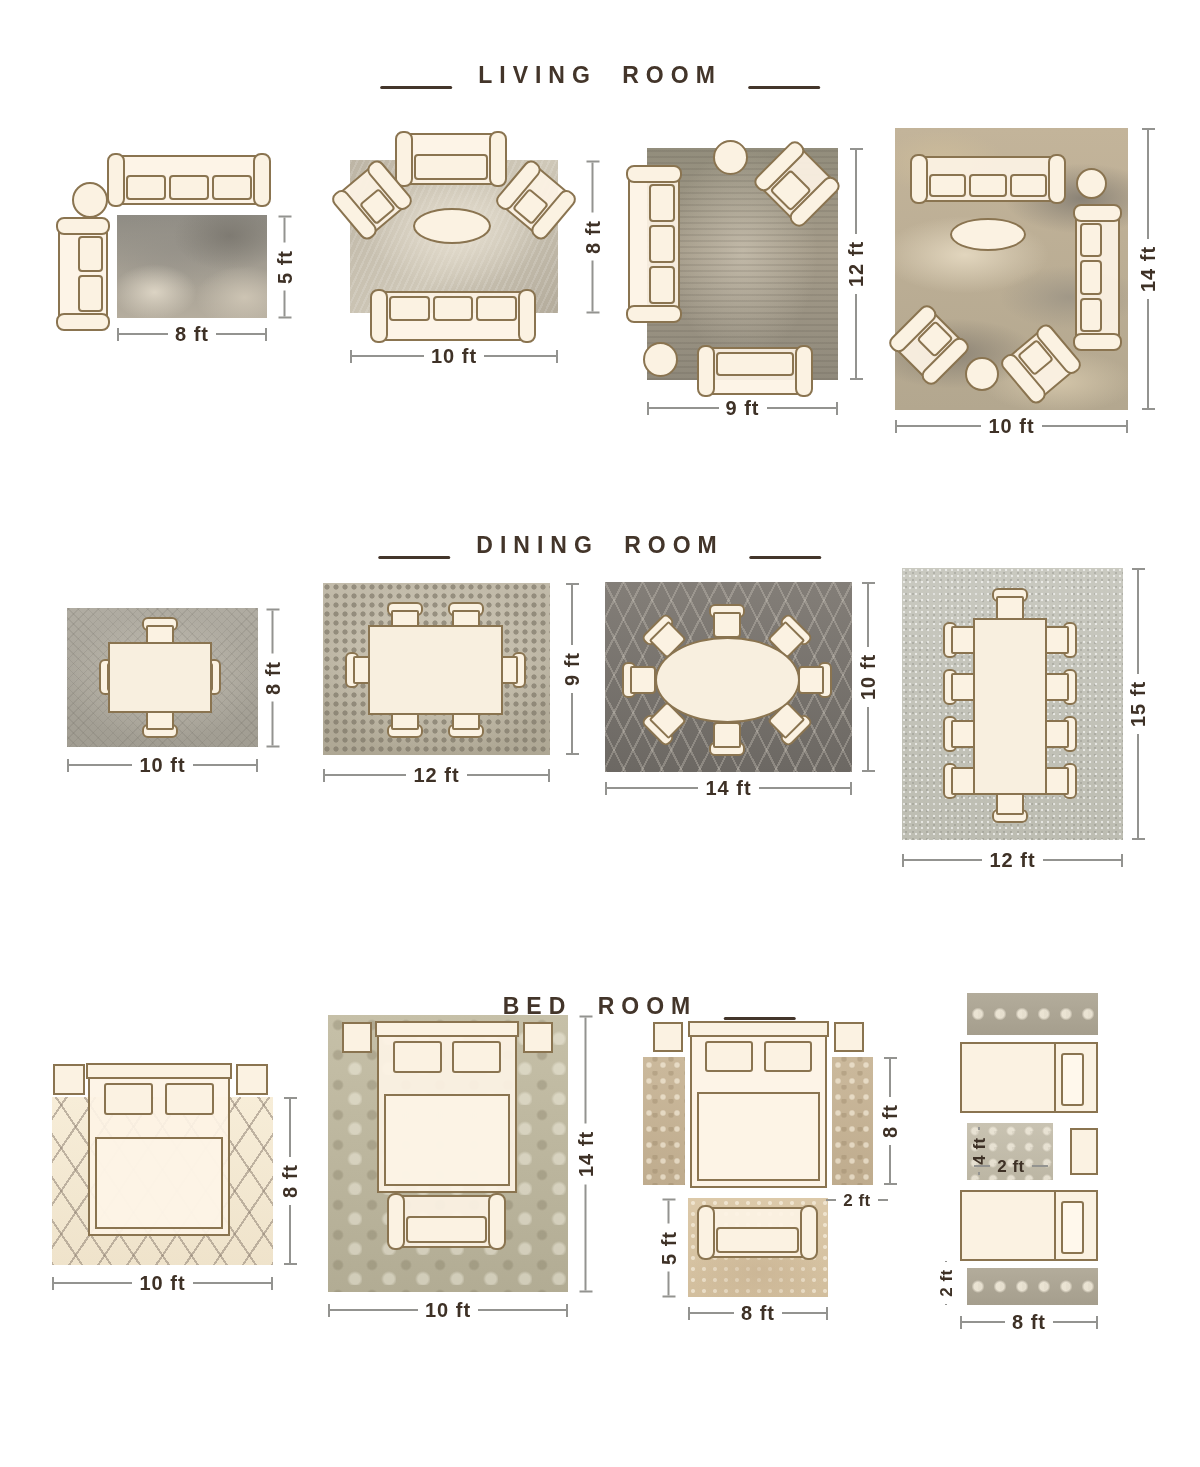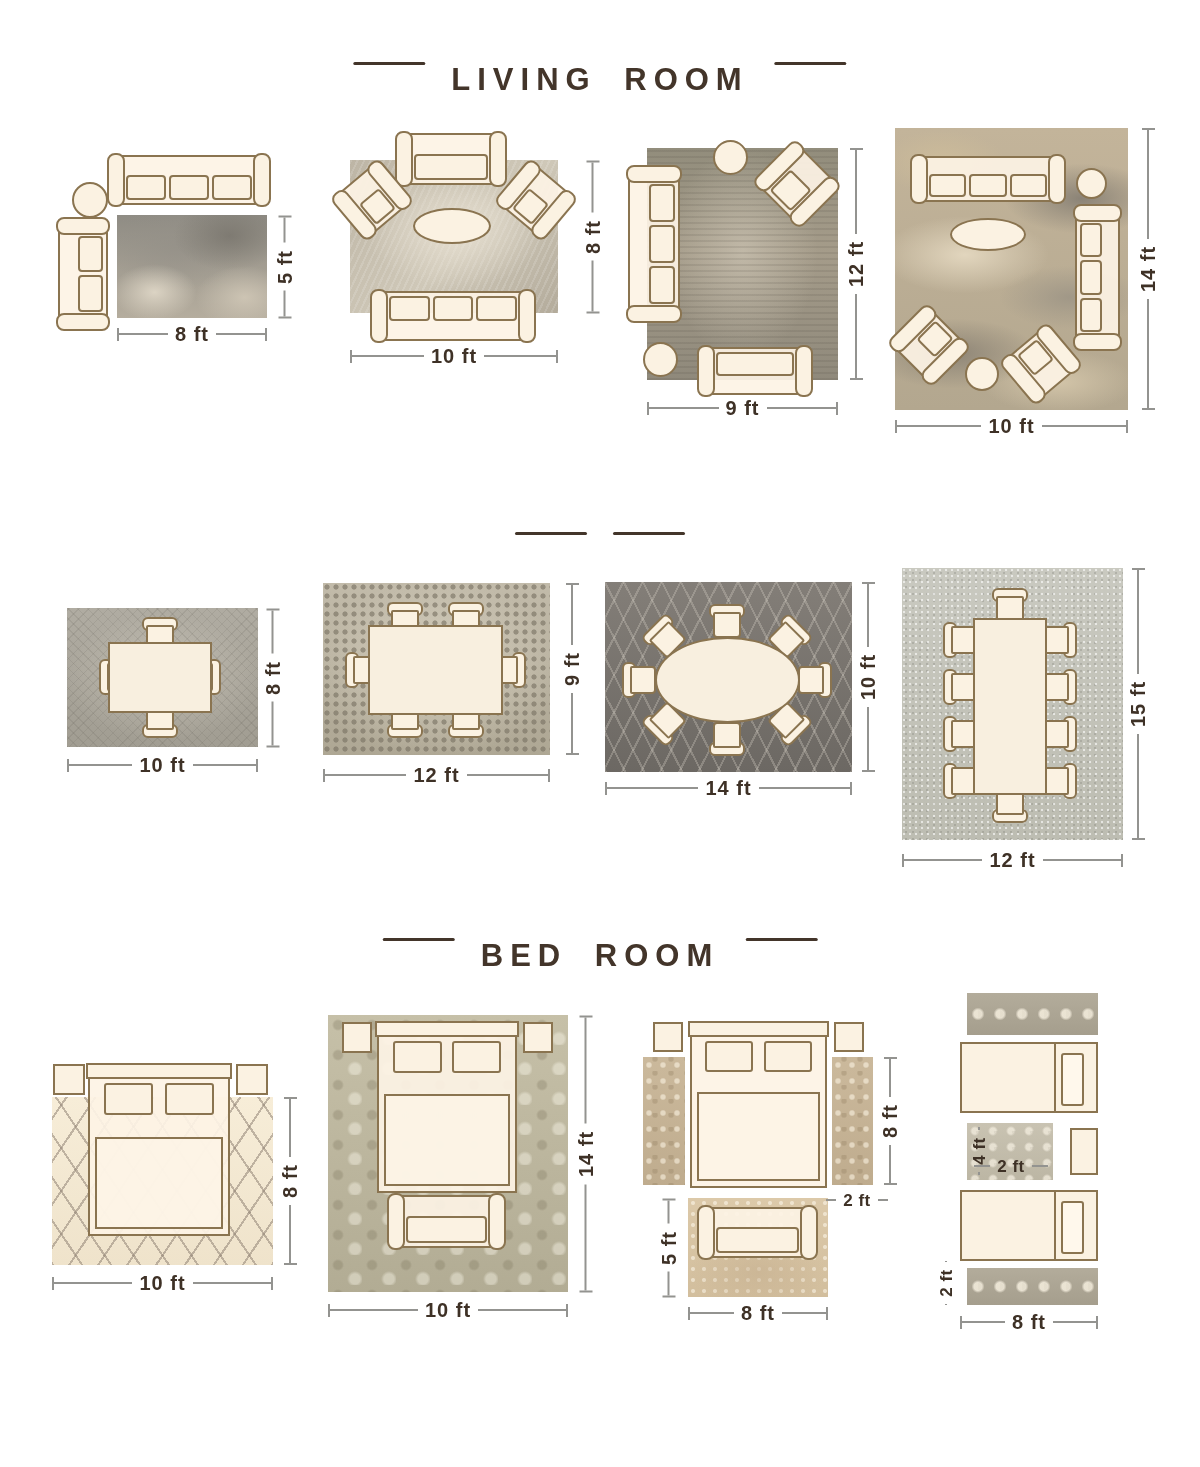--- a/index.html
+++ b/index.html
@@ -2,22 +2,22 @@
 <html><head>
 <meta charset="utf-8">
 <style>
   * { box-sizing: border-box; margin: 0; padding: 0; }
   html,body { background:#fff; }
   .canvas { position:relative; width:1200px; height:1467px; background:#fff; margin:0 auto;
             font-family:"Liberation Sans", sans-serif; overflow:hidden; }
   .g { position:absolute; left:0; top:0; }
 
   
-  .sec { position:absolute; left:50%; transform:translateX(-50%); display:flex; align-items:flex-start; gap:26px;
-         color:#43352a; font-weight:700; font-size:31px; letter-spacing:7px; word-spacing:12px; white-space:nowrap; }
+  .sec { position:absolute; left:50%; transform:translateX(-50%); display:flex; align-items:flex-end; gap:26px;
+         color:#43352a; font-weight:700; font-size:23px; letter-spacing:7px; word-spacing:12px; white-space:nowrap; }
   .sec .dash { width:72px; height:3px; background:#43352a; border-radius:2px; flex:none; }
 
   
   .dim { position:absolute; display:flex; align-items:center; height:22px; color:#3e3126;
          font-weight:700; font-size:20px; letter-spacing:1px; }
   .dim .ln { flex:1; height:2px; background:#939390; }
   .dim .tk { width:2px; height:13px; background:#939390; flex:none; }
   .dim .lb { padding:0 7px; white-space:nowrap; line-height:1; }
   .dim.v { transform:rotate(-90deg); }
   .dim.sm { font-size:17px; height:20px; letter-spacing:0.5px; }
@@ -258,20 +258,21 @@
       <span class="tk"></span>
         <span class="ln"></span>
       <span class="lb">10 ft</span>
       <span class="ln"></span>
         <span class="tk"></span>
     </div>
   </div>
 
   <div class="sec" style="top:532px;">
     <span class="dash"></span>
+    <span>DINING ROOM</span>
     <span class="dash"></span>
   </div>
 
   <div class="g">
     <div class="rug r-d1" style="left:67px;top:608px;width:191px;height:139px;"></div>
     <div class="ch" style="left:142px;top:617px;"></div>
     <div class="ch" style="left:142px;top:704px;transform:rotate(180deg);"></div>
     <div class="ch" style="left:98px;top:660px;transform:rotate(-90deg);"></div>
     <div class="ch" style="left:186px;top:660px;transform:rotate(90deg);"></div>
     <div class="dt" style="left:108px;top:642px;width:104px;height:71px;"></div>
@@ -365,21 +366,21 @@
     </div>
     <div class="dim" style="left:902px;top:849px;width:221px;">
       <span class="tk"></span>
         <span class="ln"></span>
       <span class="lb">12 ft</span>
       <span class="ln"></span>
         <span class="tk"></span>
     </div>
   </div>
 
-  <div class="sec" style="top:938px;">
+  <div class="sec" style="top:993px;">
     <span class="dash"></span>
     <span>BED ROOM</span>
     <span class="dash"></span>
   </div>
 
   <div class="g">
     <div class="rug r-b1" style="left:52px;top:1097px;width:221px;height:168px;"></div>
     <div class="ns" style="left:53px;top:1064px;width:32px;height:31px;"></div>
     <div class="ns" style="left:236px;top:1064px;width:32px;height:31px;"></div>
     <div class="bed" style="left:88px;top:1064px;width:142px;height:172px;">

